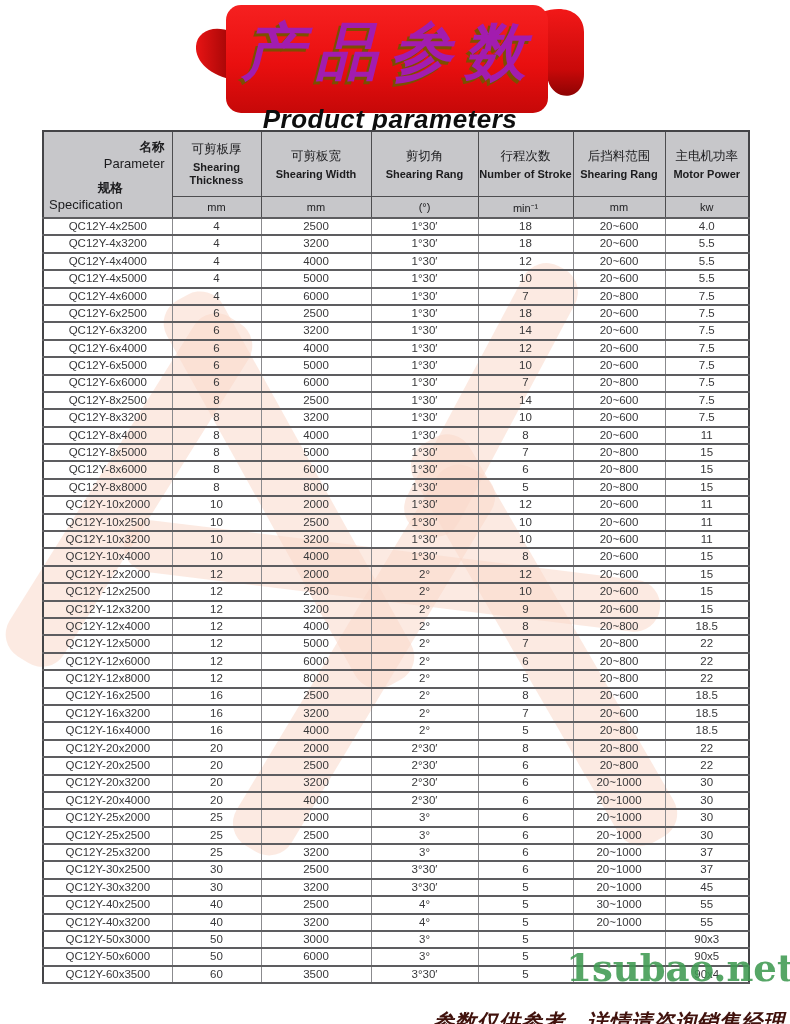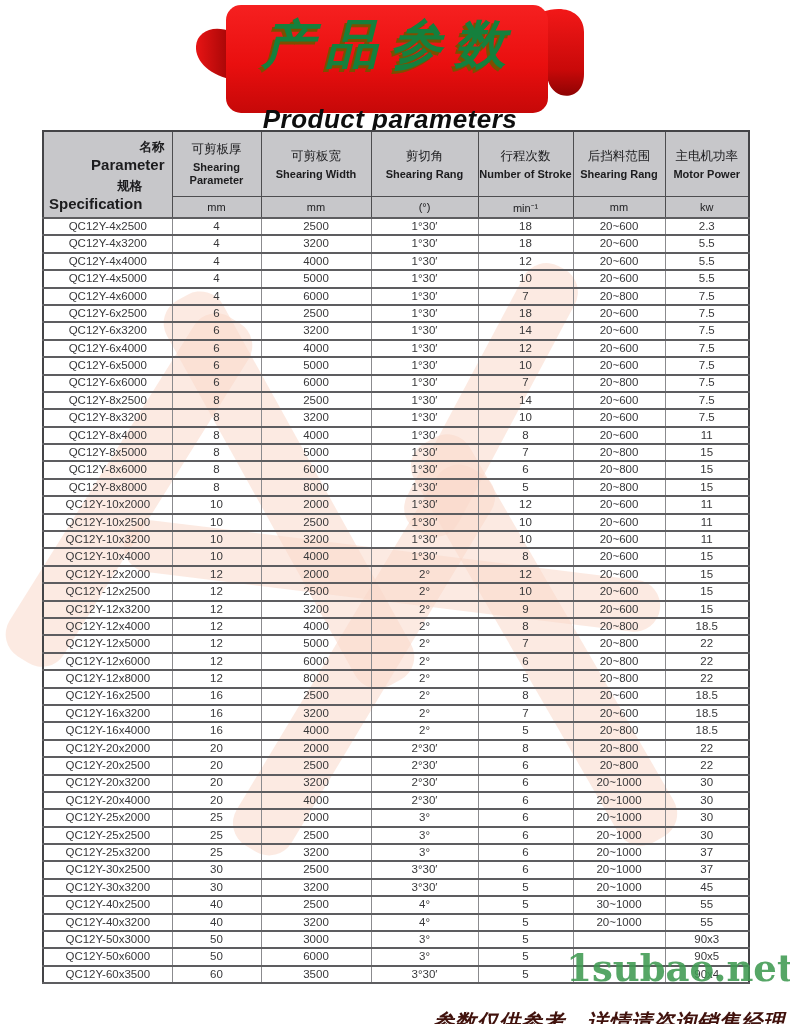--- a/index.html
+++ b/index.html
@@ -7,22 +7,22 @@
     width:790px; height:1024px; position:relative; overflow:hidden;
     background:#ffffff;
     font-family:"Liberation Sans", sans-serif;
   }
 
   
   .banner { position:absolute; left:192px; top:2px; width:396px; height:116px; }
   .banner svg { position:absolute; left:0; top:0; width:100%; height:100%; }
   .banner-title-cn {
     position:absolute; left:0; right:0; top:8px; text-align:center;
-    font-size:52px; font-weight:bold; font-style:italic;
-    color:#15803d; letter-spacing:12px;
+    font-size:62px; font-weight:bold; font-style:italic;
+    color:#a21caf; letter-spacing:12px;
     text-shadow:-3px 3px 0 #7c4f00;
     white-space:nowrap;
   }
   .banner-title-en {
     position:absolute; left:0; right:0; top:66px; text-align:center;
     font-size:26px; font-weight:bold; font-style:italic; color:#0d0d0d;
     letter-spacing:0.5px; white-space:nowrap;margin-top:36px;
   }
 
   
@@ -44,21 +44,21 @@
 
   .corner {
     position:relative; padding:0;
     background:
       linear-gradient(to bottom right, rgba(0,0,0,0) 49.5%, #4d4d50 49.5%, #4d4d50 50.6%, rgba(0,0,0,0) 50.6%),
       #c7c7ca;
   }
   .corner .corner-top { position:absolute; top:7px; right:7px; text-align:right; }
   .corner .corner-bottom { position:absolute; bottom:5px; left:5px; text-align:right; }
   .corner .cn { font-size:12.5px; font-weight:bold; }
-  .corner .en { font-size:15px; font-weight:bold; }
+  .corner .en { font-size:13px; font-weight:normal; }
 
   .spec-table tbody td {
     height:15.4px; padding:0; text-align:center; vertical-align:middle;
     font-size:11.5px; color:#38383a; line-height:1;
     border-top:2px solid #5d5d60; border-bottom:2px solid #5d5d60;
     border-left:1px solid #8b8b8e; border-right:1px solid #8b8b8e;
     background:transparent; white-space:nowrap;
   }
   .spec-table { border:2px solid #444447;padding-left:8px; }
 
@@ -145,21 +145,21 @@
             <div class="cn">名称</div>
             <div class="en">Parameter</div>
           </div>
           <div class="corner-bottom">
             <div class="cn">规格</div>
             <div class="en">Specification</div>
           </div>
         </th>
       <th class="col-label">
             <div class="cn">可剪板厚</div>
-            <div class="en">Shearing Parameter</div>
+            <div class="en">Shearing Thickness</div>
           </th>
           <th class="col-label">
             <div class="cn">可剪板宽</div>
             <div class="en">Shearing Width</div>
           </th>
           <th class="col-label">
             <div class="cn">剪切角</div>
             <div class="en">Shearing Rang</div>
           </th>
           <th class="col-label">
@@ -185,21 +185,21 @@
         </tr>
     </thead>
     <tbody>
         <tr>
           <td>QC12Y-4x2500</td>
           <td>4</td>
           <td>2500</td>
           <td>1°30′</td>
           <td>18</td>
           <td>20~600</td>
-          <td>2.3</td>
+          <td>4.0</td>
         </tr>
         <tr>
           <td>QC12Y-4x3200</td>
           <td>4</td>
           <td>3200</td>
           <td>1°30′</td>
           <td>18</td>
           <td>20~600</td>
           <td>5.5</td>
         </tr>

